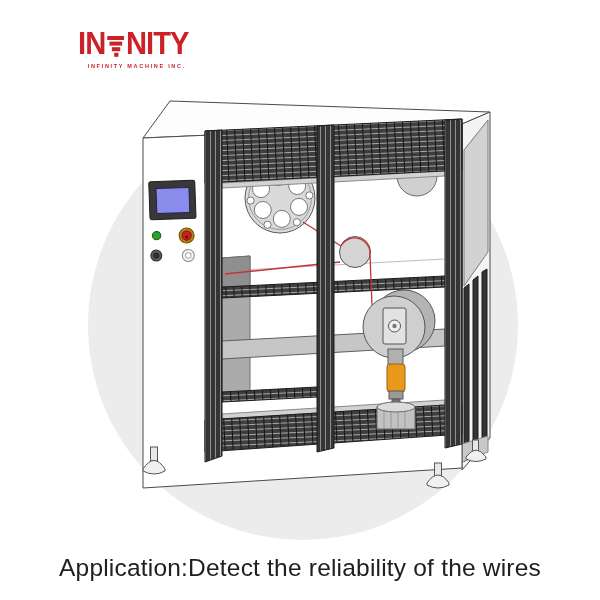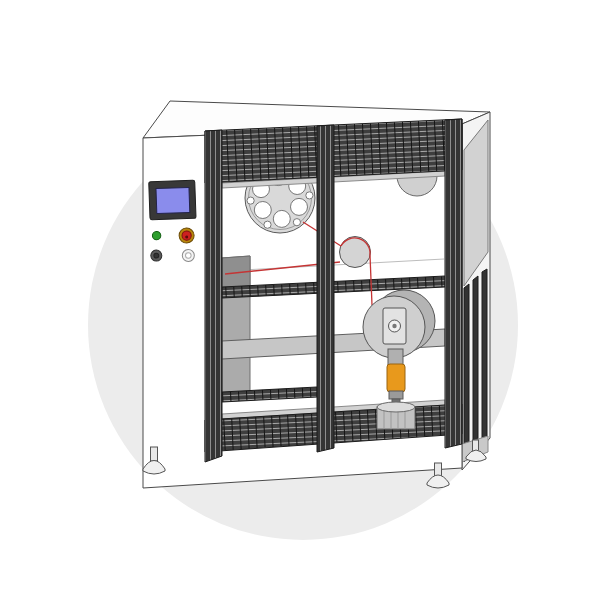--- a/index.html
+++ b/index.html
@@ -62,20 +62,33 @@
   .damper{fill:var(--damper-orange);}
   .estop-ring-c{fill:var(--estop-ring);}
   .estop-core-c{fill:var(--estop-red);}
   .led-green-c{fill:var(--led-green);}
 </style>
 </head>
 <body>
 
 <div class="stage">
 
+  <div class="logo">
+    <div class="logo-row">
+      <span>IN</span>
+      <svg class="logo-funnel" width="18" height="22" viewBox="0 0 18 22">
+        <rect x="0" y="0" width="18" height="4" fill="var(--brand-red)"></rect>
+        <rect x="2.5" y="5.6" width="13.5" height="4" fill="var(--brand-red)"></rect>
+        <rect x="5" y="11.2" width="9" height="4" fill="var(--brand-red)"></rect>
+        <rect x="7.5" y="16.8" width="4.5" height="4" fill="var(--brand-red)"></rect>
+      </svg>
+      <span>NITY</span>
+    </div>
+    <div class="logo-tagline">INFINITY MACHINE INC.</div>
+  </div>
 
   <svg class="scene" width="600" height="600" viewBox="0 0 600 600">
     <defs>
       <pattern id="aluH" width="8" height="5" patternUnits="userSpaceOnUse" patternTransform="rotate(-2.6)">
         <rect width="8" height="5" fill="#3e3e3e"></rect>
         <rect width="8" height="1" fill="#a8a8a8"></rect>
         <rect x="4" width="1" height="5" fill="#141414"></rect>
       </pattern>
       <pattern id="aluV" width="5" height="8" patternUnits="userSpaceOnUse">
         <rect width="5" height="8" fill="#353535"></rect>
@@ -212,13 +225,14 @@
         <rect x="434.5" y="463" width="7" height="13" fill="#e8e8e8"></rect>
         <path d="M427,483 Q438,467 449,483 L449,485 Q438,491 427,485 Z" fill="#f0f0f0"></path>
       </g>
       <g stroke="#555">
         <rect x="472.5" y="440" width="6" height="11" fill="#e8e8e8"></rect>
         <path d="M466,457 Q476,443 486,457 L486,459 Q476,464 466,459 Z" fill="#f0f0f0"></path>
       </g>
     </g>
   </svg>
 
+  <div class="caption">Application:Detect the reliability of the wires</div>
 </div>
 
 </body></html>

